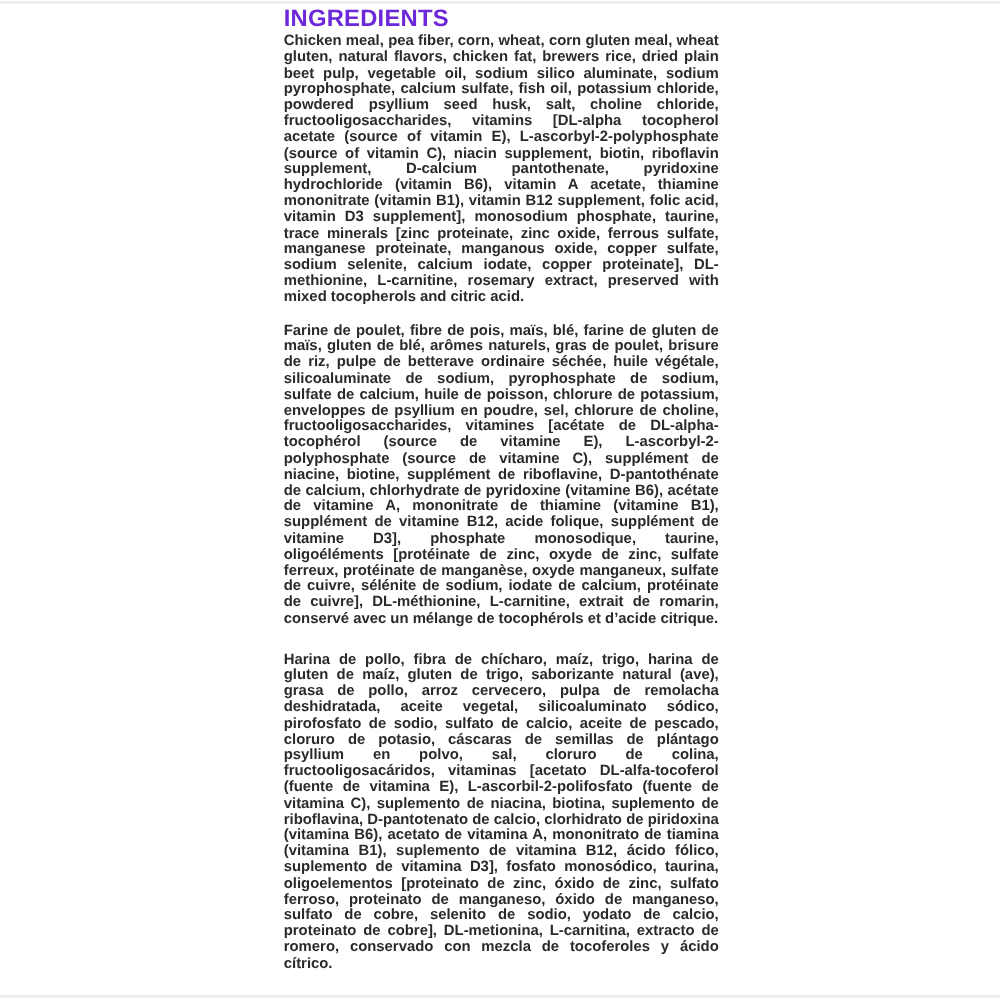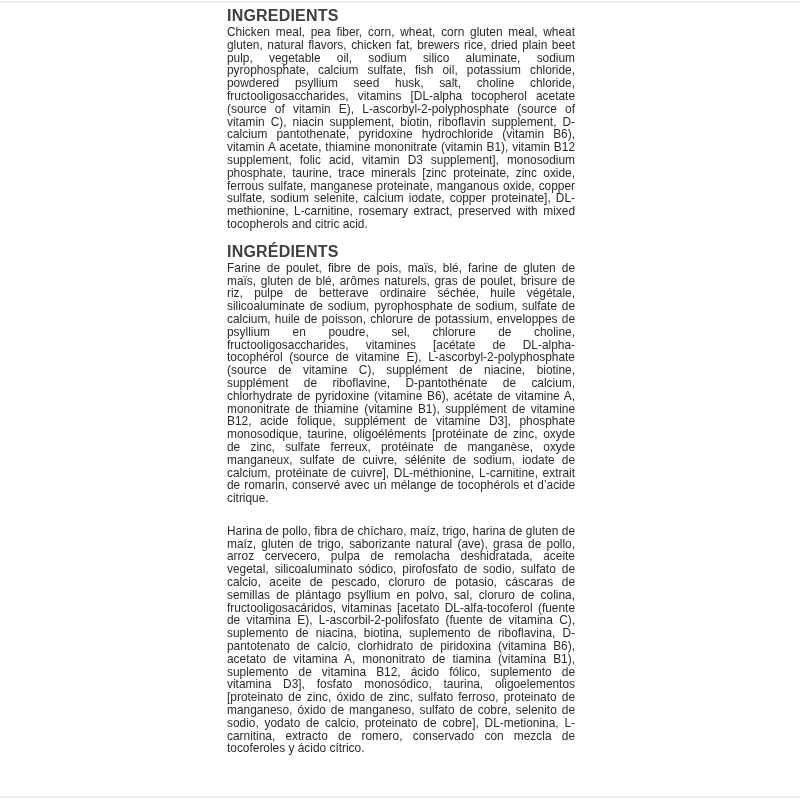--- a/index.html
+++ b/index.html
@@ -28,49 +28,48 @@
     left: 227px;
     top: 9px;
     width: 348px;
     color: #232323;
   }
   .ing-section { margin: 0; padding: 0; }
   .ing-section.section-french  { margin-top: 14px; }
   .ing-section.section-spanish { margin-top: 20px; }
   .ing-heading {
     margin: 0 0 3px 0;
-    font-size: 16px;
+    font-size: 19px;
     line-height: 14px;
     font-weight: bold;
     letter-spacing: 0.2px;
-    color: #404040;
+    color: #6d28d9;
   }
   .ing-body {
     margin: 0;
     font-size: 11.9px;
     line-height: 12.8px;
-    font-weight: normal;
+    font-weight: bold;
     text-align: justify;
     color: #2a2a2a;
   }
 </style>
 </head>
 <body>
 
 <div class="hairline hairline-top"></div>
 
 <div class="label-column">
 
   <section class="ing-section section-english">
     <h2 class="ing-heading">INGREDIENTS</h2>
     <p class="ing-body">Chicken meal, pea fiber, corn, wheat, corn gluten meal, wheat gluten, natural flavors, chicken fat, brewers rice, dried plain beet pulp, vegetable oil, sodium silico aluminate, sodium pyrophosphate, calcium sulfate, fish oil, potassium chloride, powdered psyllium seed husk, salt, choline chloride, fructooligosaccharides, vitamins [DL-alpha tocopherol acetate (source of vitamin E), L-ascorbyl-2-polyphosphate (source of vitamin C), niacin supplement, biotin, riboflavin supplement, D-calcium pantothenate, pyridoxine hydrochloride (vitamin B6), vitamin A acetate, thiamine mononitrate (vitamin B1), vitamin B12 supplement, folic acid, vitamin D3 supplement], monosodium phosphate, taurine, trace minerals [zinc proteinate, zinc oxide, ferrous sulfate, manganese proteinate, manganous oxide, copper sulfate, sodium selenite, calcium iodate, copper proteinate], DL-methionine, L-carnitine, rosemary extract, preserved with mixed tocopherols and citric acid.</p>
   </section>
 
   <section class="ing-section section-french">
-    <h2 class="ing-heading">INGRÉDIENTS</h2>
     <p class="ing-body">Farine de poulet, fibre de pois, maïs, blé, farine de gluten de maïs, gluten de blé, arômes naturels, gras de poulet, brisure de riz, pulpe de betterave ordinaire séchée, huile végétale, silicoaluminate de sodium, pyrophosphate de sodium, sulfate de calcium, huile de poisson, chlorure de potassium, enveloppes de psyllium en poudre, sel, chlorure de choline, fructooligosaccharides, vitamines [acétate de DL-alpha-tocophérol (source de vitamine E), L-ascorbyl-2-polyphosphate (source de vitamine C), supplément de niacine, biotine, supplément de riboflavine, D-pantothénate de calcium, chlorhydrate de pyridoxine (vitamine B6), acétate de vitamine A, mononitrate de thiamine (vitamine B1), supplément de vitamine B12, acide folique, supplément de vitamine D3], phosphate monosodique, taurine, oligoéléments [protéinate de zinc, oxyde de zinc, sulfate ferreux, protéinate de manganèse, oxyde manganeux, sulfate de cuivre, sélénite de sodium, iodate de calcium, protéinate de cuivre], DL-méthionine, L-carnitine, extrait de romarin, conservé avec un mélange de tocophérols et d’acide citrique.</p>
   </section>
 
   <section class="ing-section section-spanish">
     <p class="ing-body">Harina de pollo, fibra de chícharo, maíz, trigo, harina de gluten de maíz, gluten de trigo, saborizante natural (ave), grasa de pollo, arroz cervecero, pulpa de remolacha deshidratada, aceite vegetal, silicoaluminato sódico, pirofosfato de sodio, sulfato de calcio, aceite de pescado, cloruro de potasio, cáscaras de semillas de plántago psyllium en polvo, sal, cloruro de colina, fructooligosacáridos, vitaminas [acetato DL-alfa-tocoferol (fuente de vitamina E), L-ascorbil-2-polifosfato (fuente de vitamina C), suplemento de niacina, biotina, suplemento de riboflavina, D-pantotenato de calcio, clorhidrato de piridoxina (vitamina B6), acetato de vitamina A, mononitrato de tiamina (vitamina B1), suplemento de vitamina B12, ácido fólico, suplemento de vitamina D3], fosfato monosódico, taurina, oligoelementos [proteinato de zinc, óxido de zinc, sulfato ferroso, proteinato de manganeso, óxido de manganeso, sulfato de cobre, selenito de sodio, yodato de calcio, proteinato de cobre], DL-metionina, L-carnitina, extracto de romero, conservado con mezcla de tocoferoles y ácido cítrico.</p>
   </section>
 
 </div>
 
 <div class="hairline hairline-bottom"></div>

